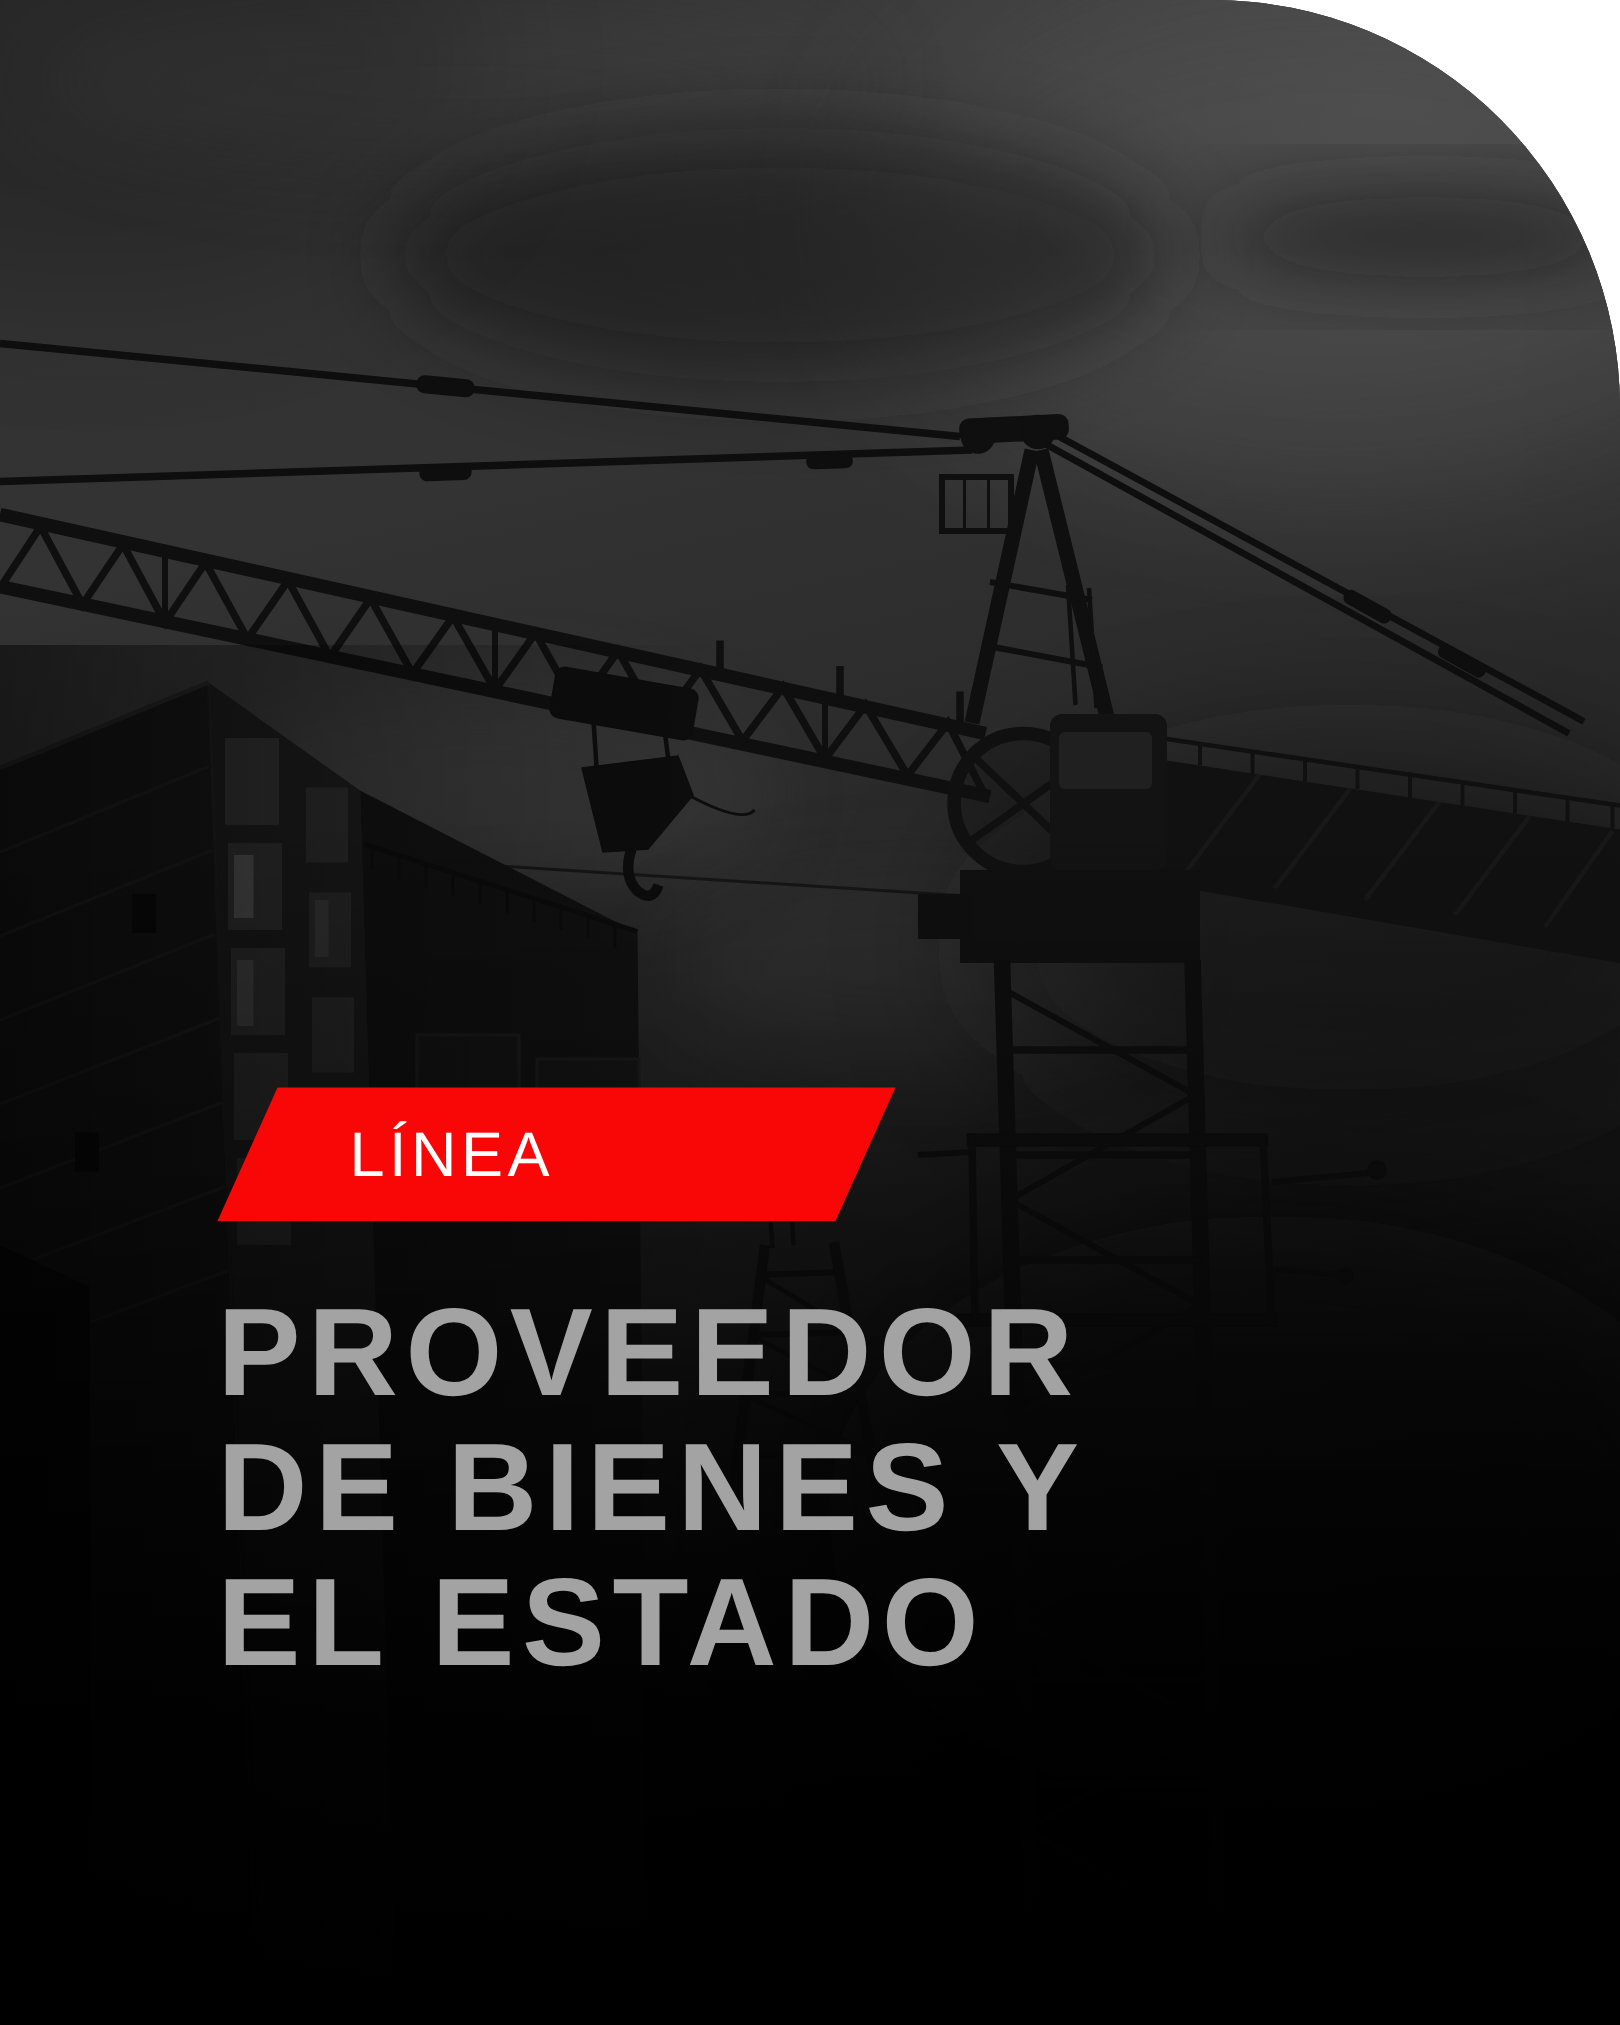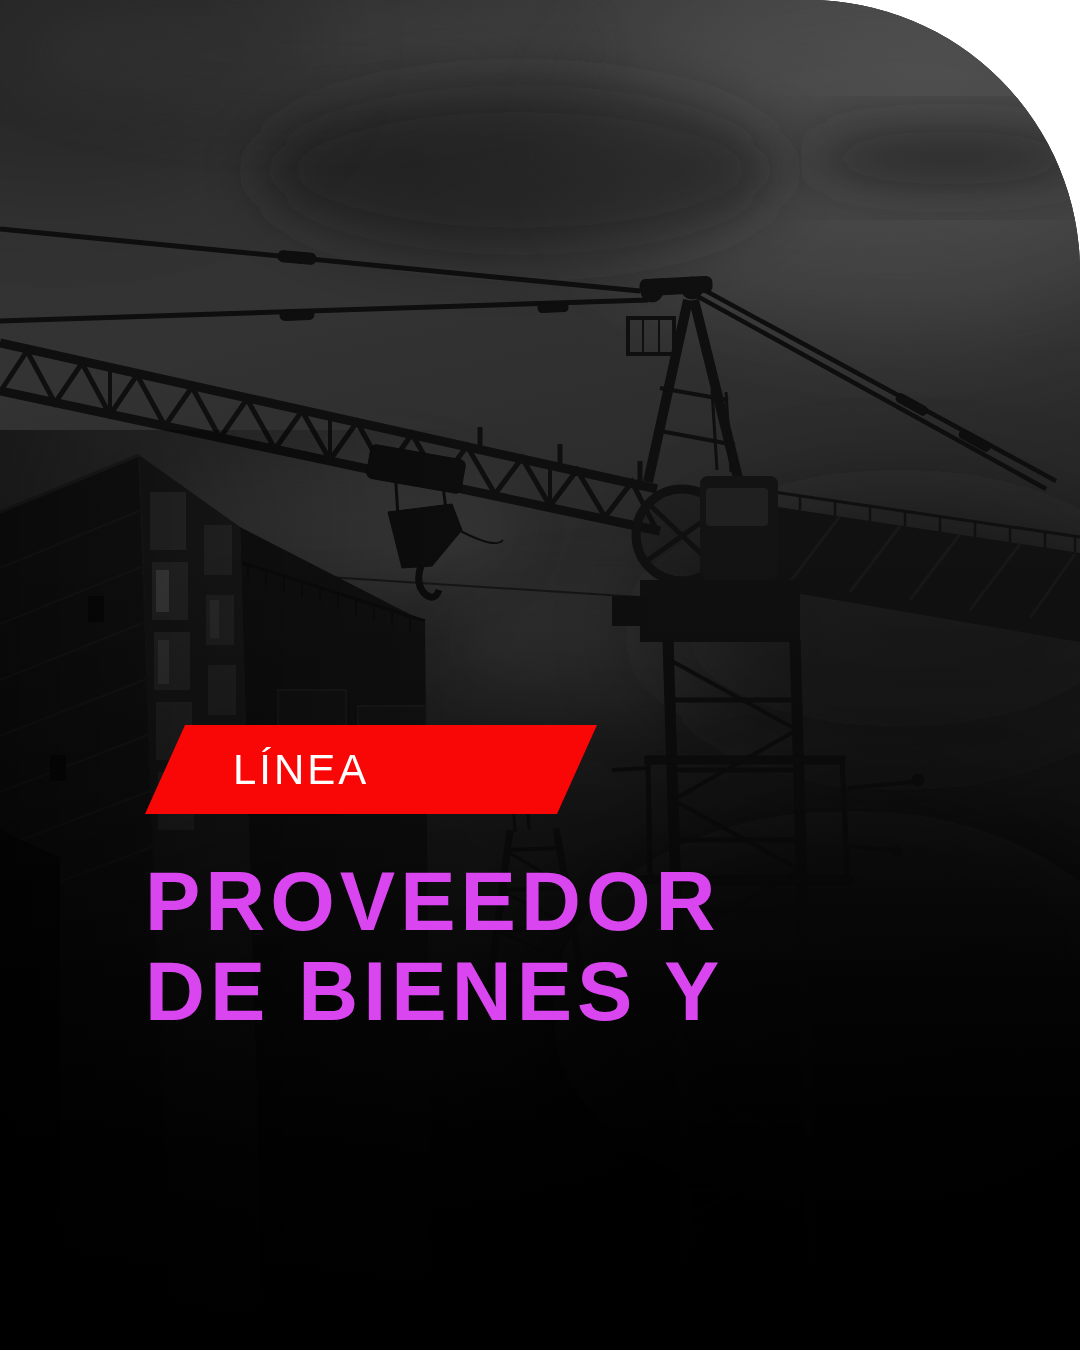--- a/index.html
+++ b/index.html
@@ -6,21 +6,21 @@
   .stage{width:1080px;height:1350px;position:relative;background:#ffffff;overflow:hidden;
          font-family:"Liberation Sans", sans-serif;}
   .card{position:absolute;inset:0;background:#222;overflow:hidden;
         border-top-right-radius:272px;}
   .photo{position:absolute;left:0;top:0;width:1080px;height:1350px;display:block;}
   .tag-banner{position:absolute;left:185px;top:725px;width:412px;height:89px;
               transform:skewX(-24.2deg);transform-origin:0 0;}
   .tag-banner .tag-text{position:absolute;left:48px;top:0;height:89px;line-height:89px;
               transform:skewX(24.2deg);transform-origin:0 0;
               color:#ffffff;font-size:42px;font-weight:400;letter-spacing:3px;white-space:nowrap;}
-  .headline{position:absolute;left:145px;top:857px;color:#d946ef;
+  .headline{position:absolute;left:145px;top:857px;color:#a3a3a3;
             font-size:83px;font-weight:700;line-height:90px;letter-spacing:5px;
             white-space:nowrap;}
   .headline .line{display:block;}
 </style>
 </head>
 <body>
 
 <div class="stage">
   <div class="card">
 
@@ -259,15 +259,16 @@
       </g>
     </svg>
 
     <div class="tag-banner" style="background-color: rgb(249, 6, 6);">
       <span class="tag-text">LÍNEA</span>
     </div>
 
     <h1 class="headline" style="margin:0;">
       <span class="line">PROVEEDOR</span>
       <span class="line">DE BIENES Y</span>
+      <span class="line">EL ESTADO</span>
     </h1>
   </div>
 </div>
 
 </body></html>

